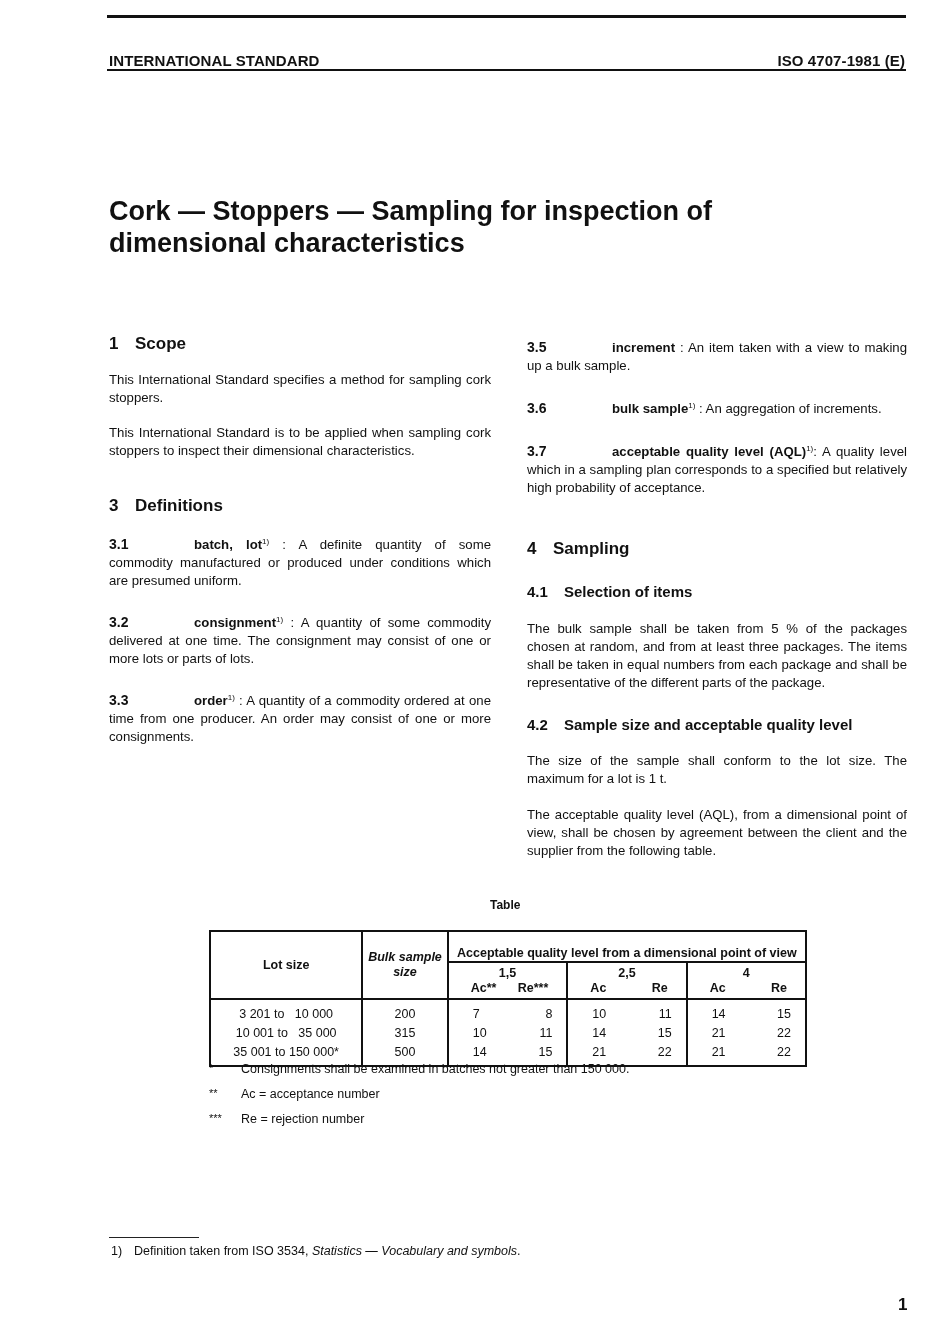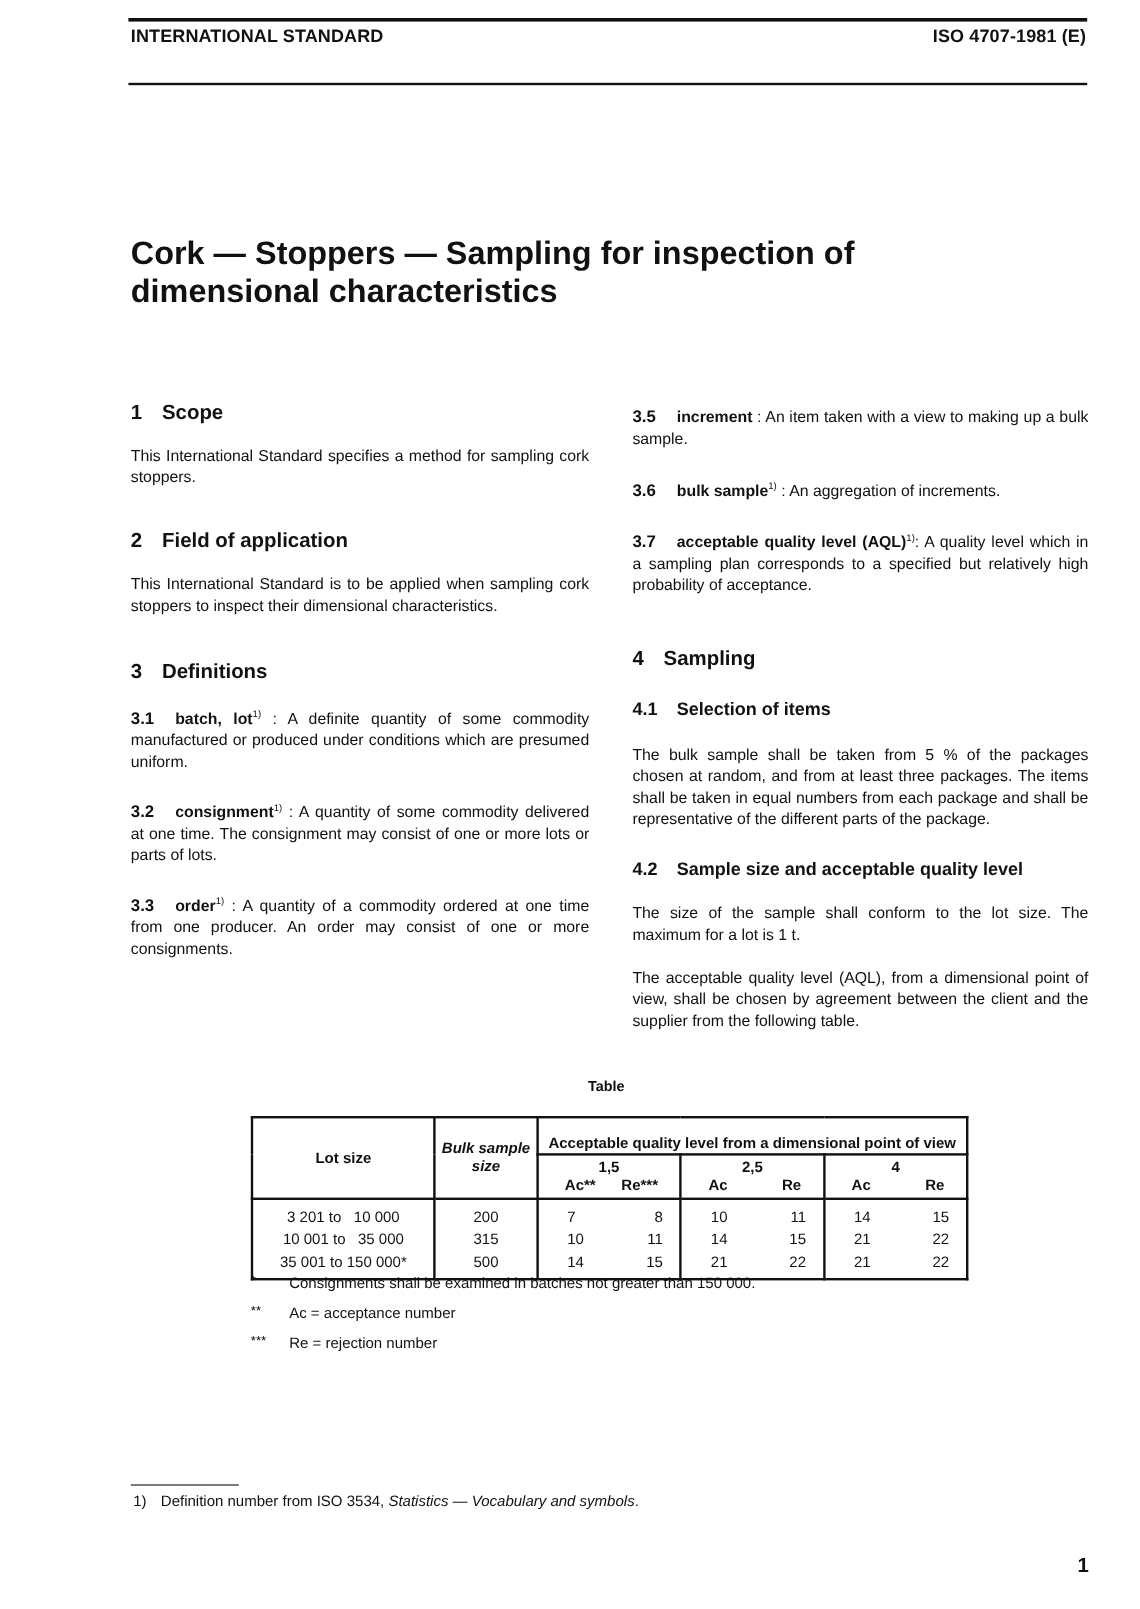--- a/index.html
+++ b/index.html
@@ -3,37 +3,37 @@
   <meta charset="utf-8">
   <style>
     * { box-sizing: border-box; margin: 0; padding: 0; }
     html, body { width: 950px; height: 1341px; background: #ffffff; }
     body { position: relative; font-family: "Liberation Sans", sans-serif; color: #111; overflow: hidden; }
 
     .rule { position: absolute; left: 107px; width: 799px; height: 3px; background: #111; }
     .rule.top { top: 15px; }
     .rule.bottom { top: 69px; height: 2px; }
 
-    .hdr { position: absolute; top: 22px; font-size: 15px; font-weight: bold; letter-spacing: 0.1px; }
+    .hdr { position: absolute; top: 52px; font-size: 15px; font-weight: bold; letter-spacing: 0.1px; }
     .hdr.left { left: 109px; }
     .hdr.right { right: 45px; }
 
     .title { position: absolute; left: 109px; top: 195px; width: 720px; font-size: 27px; font-weight: bold; line-height: 32px; }
 
     .col { position: absolute; width: 382px; font-size: 13.2px; line-height: 18px; }
     .col.left { left: 109px; top: 334px; }
     .col.right { left: 527px; top: 338px; width: 380px; }
 
     h2.sec { font-size: 17px; font-weight: bold; line-height: 20px; }
     h2.sec .num { display: inline-block; width: 26px; }
     h3.sub { font-size: 15px; font-weight: bold; line-height: 18px; }
     h3.sub .num { display: inline-block; width: 37px; }
     p.txt { text-align: justify; }
     .defnum { font-weight: bold; font-size: 14px; display: inline-block; width: 37px; }
-    .term { font-weight: bold; }
+    .term { font-weight: bold; margin-left: 48px; }
     sup { font-size: 8px; vertical-align: super; line-height: 0; }
 
     .table-caption { position: absolute; left: 490px; top: 898px; font-size: 12px; font-weight: bold; }
 
     table.aql { position: absolute; left: 209px; top: 930px; width: 598px; border-collapse: collapse; font-size: 12.5px; }
     table.aql td, table.aql th { border: 2px solid #111; }
     table.aql th { font-weight: bold; }
     .h-lot { width: 153px; text-align: center; vertical-align: middle; height: 68px; }
     .h-bulk { width: 86px; text-align: center; vertical-align: middle; line-height: 15px; font-style: italic; }
     .h-aql { height: 22px; font-size: 12.5px; text-align: center; padding-top: 13px; }
@@ -66,23 +66,20 @@
 <div class="rule bottom"></div>
 
 <h1 class="title">Cork — Stoppers — Sampling for inspection of dimensional characteristics</h1>
 
 <div class="col left">
   <h2 class="sec">
     <span class="num">1</span><span>Scope</span>
   </h2>
   <p class="txt" style="margin-top:17px;">This International Standard specifies a method for sampling cork stoppers.</p>
 
-  <h2 class="sec" style="margin-top:34px;">
-    <span class="num">2</span><span>Field of application</span>
-  </h2>
   <p class="txt" style="margin-top:17px;">This International Standard is to be applied when sampling cork stoppers to inspect their dimensional characteristics.</p>
 
   <h2 class="sec" style="margin-top:36px;">
     <span class="num">3</span><span>Definitions</span>
   </h2>
 
   <p class="txt" style="margin-top:19px;">
     <span class="defnum">3.1</span><span class="term">batch, lot</span><sup>1)</sup><span> : A definite quantity of some commodity manufactured or produced under conditions which are presumed uniform.</span>
   </p>
   <p class="txt" style="margin-top:23px;">
@@ -219,16 +216,16 @@
     <span>Ac = acceptance number</span>
   </div>
   <div class="note">
     <span class="mark">***</span>
     <span>Re = rejection number</span>
   </div>
 </div>
 
 <div class="fn-rule"></div>
 <div class="footnote">
-  <span class="mark">1)</span><span>Definition number from ISO 3534, </span><i>Statistics — Vocabulary and symbols</i><span>.</span>
+  <span class="mark">1)</span><span>Definition taken from ISO 3534, </span><i>Statistics — Vocabulary and symbols</i><span>.</span>
 </div>
 
 <div class="pageno">1</div>
 
 </body></html>

